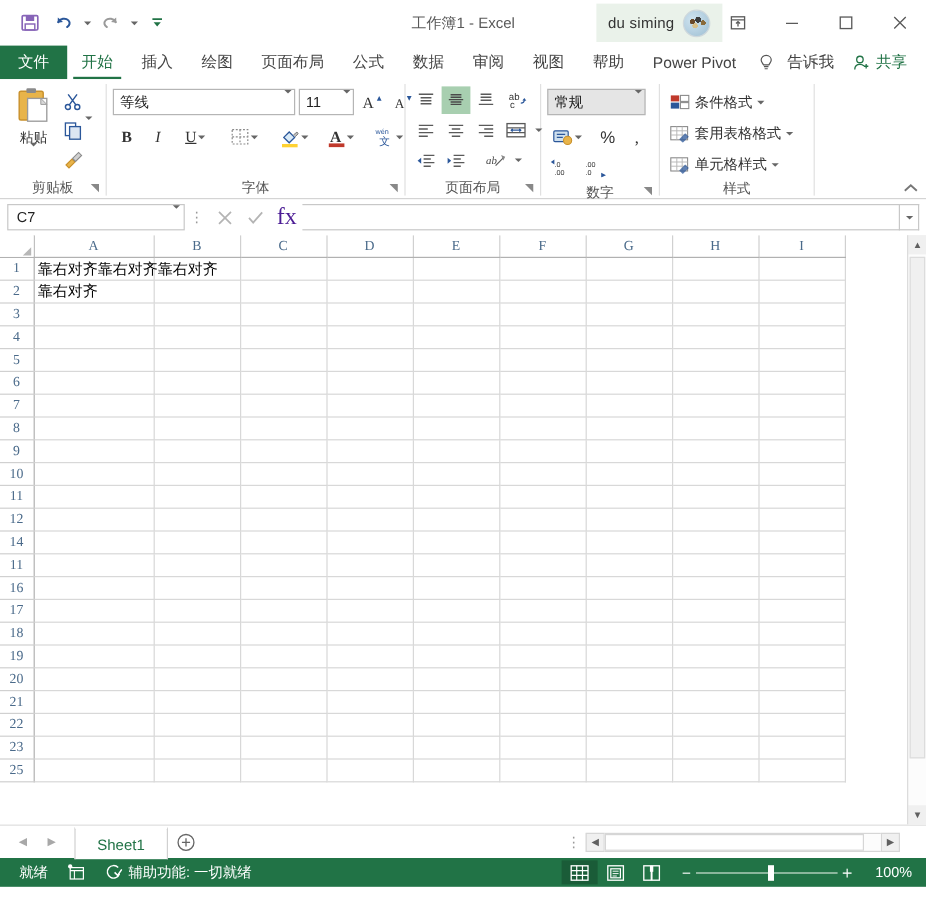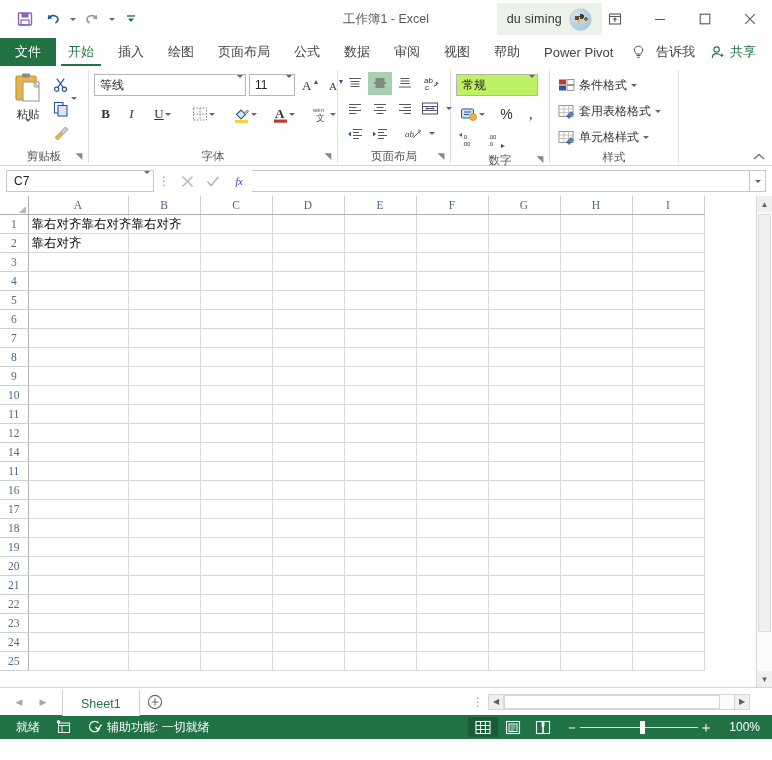--- a/index.html
+++ b/index.html
@@ -119,21 +119,21 @@
 
   
   .aligng { width:112px; }
   .arow { display:flex; align-items:center; gap:1px; height:25px; }
   .abtn { width:24px;height:23px;display:flex;align-items:center;justify-content:center; }
   .abtn.on { background:#a8cfb0; }
 
   
   .numg { width:98px; }
   .numfmt {
-    width:82px;height:22px;border:1px solid #b5b5b5;background:#bef264;
+    width:82px;height:22px;border:1px solid #b5b5b5;background:#e5e5e5;
     display:flex;align-items:center;padding:0 2px 0 5px;font-size:12px;color:#222;
   }
   .numfmt .nm { flex:1; }
 
   
   .styg { width:128px; }
   .sbtn { display:flex; align-items:center; gap:4px; height:24px; font-size:12px; color:#333; padding:0 3px; }
 
   .ribbon-collapse {
     position:absolute; right:6px; bottom:3px; font-size:11px; color:#777;
@@ -142,21 +142,21 @@
   
   .fbar { height:30px; display:flex; align-items:center; gap:0; padding: 3px 6px; background:#fff; }
   .namebox {
     width:148px;height:22px;border:1px solid #c8c8c8;background:#fff;
     display:flex;align-items:center;padding:0 3px 0 7px;font-size:12px;color:#222;
   }
   .namebox .nm { flex:1; }
   .fb-dots { width:20px; text-align:center; color:#999; font-size:12px; letter-spacing:0; }
   .fb-icons { display:flex; align-items:center; gap:0; }
   .fb-ic { width:26px;height:22px;display:flex;align-items:center;justify-content:center;font-size:13px;color:#b4b4b4; }
-  .fb-ic.fx { color:#4c1d95; font-style:italic; font-family:"Liberation Serif", serif; font-size:10px; }
+  .fb-ic.fx { color:#4c1d95; font-family:"Liberation Serif", serif; font-size:20px; }
   .fbinput {
     flex:1; height:22px; border:1px solid #c8c8c8; border-left:none; background:#fff;
     display:flex; align-items:center; padding:0 4px; font-size:12px; color:#222;
   }
   .fb-expand { width:16px;height:22px;display:flex;align-items:center;justify-content:center;border:1px solid #c8c8c8;border-left:none;background:#fff;}
 
   
   .gridwrap { position:relative; height:491px; background:#fff; display:flex; }
   .grid-main { flex:1; position:relative; overflow:hidden; }
   table.sheet { border-collapse:collapse; table-layout:fixed; }
@@ -974,32 +974,20 @@
               <td class="cell" style="width: 72px;"></td>
               <td class="cell" style="width: 72px;"></td>
               <td class="cell" style="width: 72px;"></td>
               <td class="cell" style="width: 72px;"></td>
               <td class="cell" style="width: 72px;"></td>
               <td class="cell" style="width: 72px;"></td>
               <td class="cell" style="width: 72px;"></td>
               <td class="cell" style="width: 72px;"></td>
             </tr>
             <tr>
-              <td class="rowhead">24</td>
-              <td class="cell" style="width: 100px;"></td>
-              <td class="cell" style="width: 72px;"></td>
-              <td class="cell" style="width: 72px;"></td>
-              <td class="cell" style="width: 72px;"></td>
-              <td class="cell" style="width: 72px;"></td>
-              <td class="cell" style="width: 72px;"></td>
-              <td class="cell" style="width: 72px;"></td>
-              <td class="cell" style="width: 72px;"></td>
-              <td class="cell" style="width: 72px;"></td>
-            </tr>
-            <tr>
               <td class="rowhead">25</td>
               <td class="cell" style="width: 100px;"></td>
               <td class="cell" style="width: 72px;"></td>
               <td class="cell" style="width: 72px;"></td>
               <td class="cell" style="width: 72px;"></td>
               <td class="cell" style="width: 72px;"></td>
               <td class="cell" style="width: 72px;"></td>
               <td class="cell" style="width: 72px;"></td>
               <td class="cell" style="width: 72px;"></td>
               <td class="cell" style="width: 72px;"></td>

